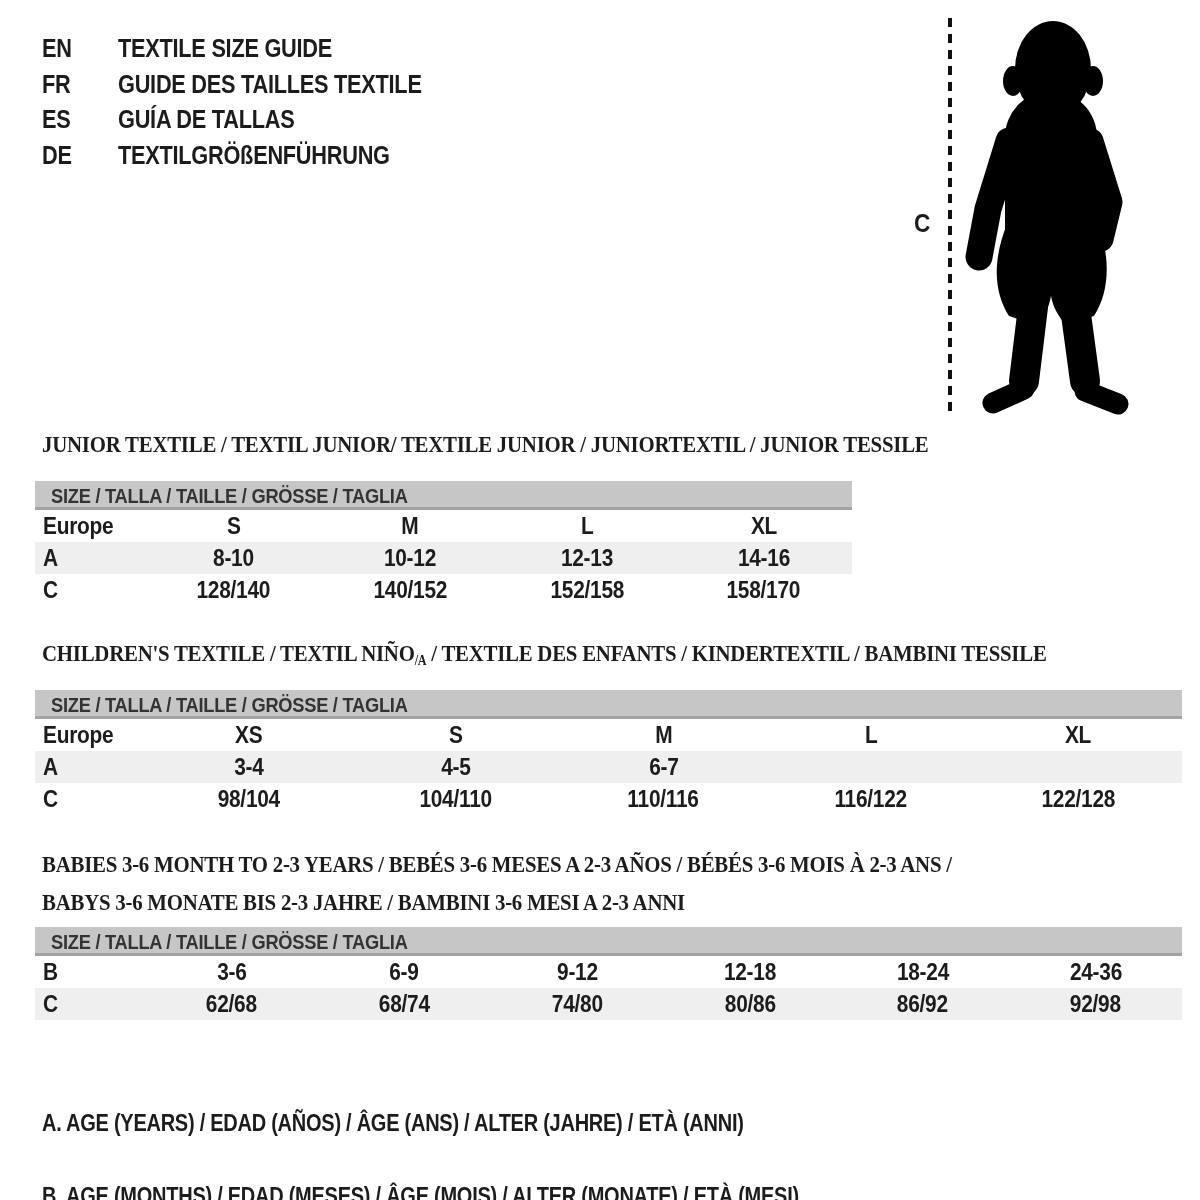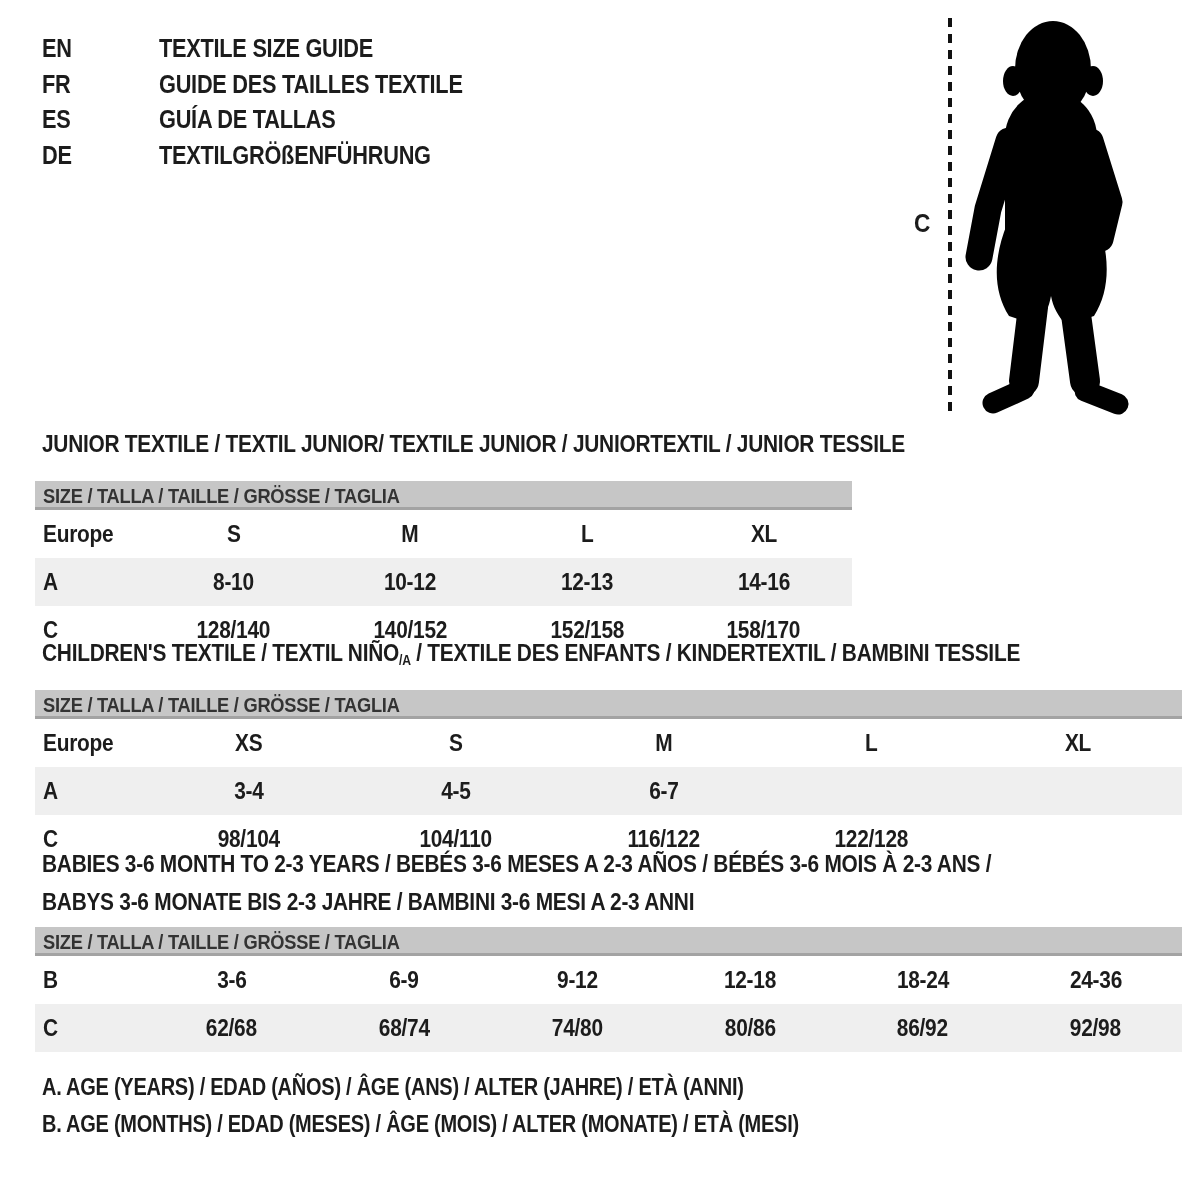--- a/index.html
+++ b/index.html
@@ -7,56 +7,56 @@
     position:relative;width:1200px;height:1200px;background:#ffffff;
     font-family:"Liberation Sans","DejaVu Sans",sans-serif;
     color:#1c1c1c;overflow:hidden;
   }
   
   .cond{display:inline-block;transform:scaleX(.87);transform-origin:0 50%;white-space:nowrap;letter-spacing:-.3px;}
   .condc{display:inline-block;transform:scaleX(.87);transform-origin:50% 50%;white-space:nowrap;letter-spacing:-.3px;}
 
   
   .lang-list{position:absolute;left:42px;top:31px;}
-  .lang-row{display:flex;height:35.5px;align-items:center;font-size:25px;font-weight:700;gap:41px;}
+  .lang-row{display:flex;height:35.5px;align-items:center;font-size:25px;font-weight:700;}
   .lang-code{width:76px;flex:0 0 76px;}
 
   
   .measure-line{
     position:absolute;left:948px;top:18px;width:4px;height:399px;
     background:repeating-linear-gradient(to bottom,#111 0 9px,transparent 9px 16px);
   }
   .measure-label{position:absolute;left:914px;top:208px;font-size:26px;font-weight:700;}
   .baby-figure{position:absolute;left:963px;top:18px;width:175px;height:402px;}
 
   
-  .section-heading{position:absolute;left:42px;font-size:24px;font-weight:700;line-height:28px;}
+  .section-heading{position:absolute;left:42px;font-size:24px;font-weight:700;line-height:28px;font-family:Liberation Serif, serif;}
   .heading-sub{font-size:14px;vertical-align:-4px;font-weight:700;}
   .two-line{line-height:38px;}
 
   
   .size-table{position:absolute;left:35px;}
   .t-junior{top:481px;width:817px;}
   .t-children{top:690px;width:1147px;}
   .t-babies{top:927px;width:1147px;}
   .bar{
     height:29px;line-height:29px;background:#c6c6c6;border-bottom:3px solid #a3a3a3;
-    padding-left:8px;font-size:21px;font-weight:700;color:#333;box-sizing:border-box;
+    padding-left:16px;font-size:21px;font-weight:700;color:#333;box-sizing:border-box;
   }
-  .trow{display:grid;height:48px;align-items:center;font-size:24px;font-weight:700;text-decoration:underline;}
+  .trow{display:grid;height:32px;align-items:center;font-size:24px;font-weight:700;text-decoration:underline;}
   .t-junior  .trow{grid-template-columns:110px repeat(4,1fr);}
   .t-children .trow{grid-template-columns:110px repeat(5,1fr);}
   .t-babies  .trow{grid-template-columns:110px repeat(6,1fr);}
   .stripe{background:#efefef;}
   .tlabel{padding-left:8px;text-align:left;}
   .tcell{text-align:center;}
 
   
   .footnotes{position:absolute;left:42px;top:1069px;}
-  .footnote{height:37px;display:flex;align-items:center;font-size:23px;font-weight:700;}
+  .footnote{height:37px;display:flex;align-items:center;font-size:23px;font-weight:700;margin-top:36px;}
 </style>
 </head>
 <body>
 
 <div class="page">
 
   <div class="lang-list">
     <div class="lang-row">
       <span class="lang-code"><span class="cond">EN</span></span>
       <span><span class="cond">TEXTILE SIZE GUIDE</span></span>
@@ -139,20 +139,21 @@
     <div class="trow stripe">
       <div class="tlabel"><span class="cond">A</span></div>
       <div class="tcell"><span class="condc">3-4</span></div>
       <div class="tcell"><span class="condc">4-5</span></div>
       <div class="tcell"><span class="condc">6-7</span></div>
     </div>
     <div class="trow">
       <div class="tlabel"><span class="cond">C</span></div>
       <div class="tcell"><span class="condc">98/104</span></div>
       <div class="tcell"><span class="condc">104/110</span></div>
+      <div class="tcell"><span class="condc">110/116</span></div>
       <div class="tcell"><span class="condc">116/122</span></div>
       <div class="tcell"><span class="condc">122/128</span></div>
     </div>
   </div>
 
   <div class="section-heading two-line" style="top:845px;">
     <span class="cond">BABIES 3-6 MONTH TO 2-3 YEARS / BEBÉS 3-6 MESES A 2-3 AÑOS / BÉBÉS 3-6 MOIS À 2-3 ANS /</span><br>
     <span class="cond">BABYS 3-6 MONATE BIS 2-3 JAHRE / BAMBINI 3-6 MESI A 2-3 ANNI</span>
   </div>
   <div class="size-table t-babies">

